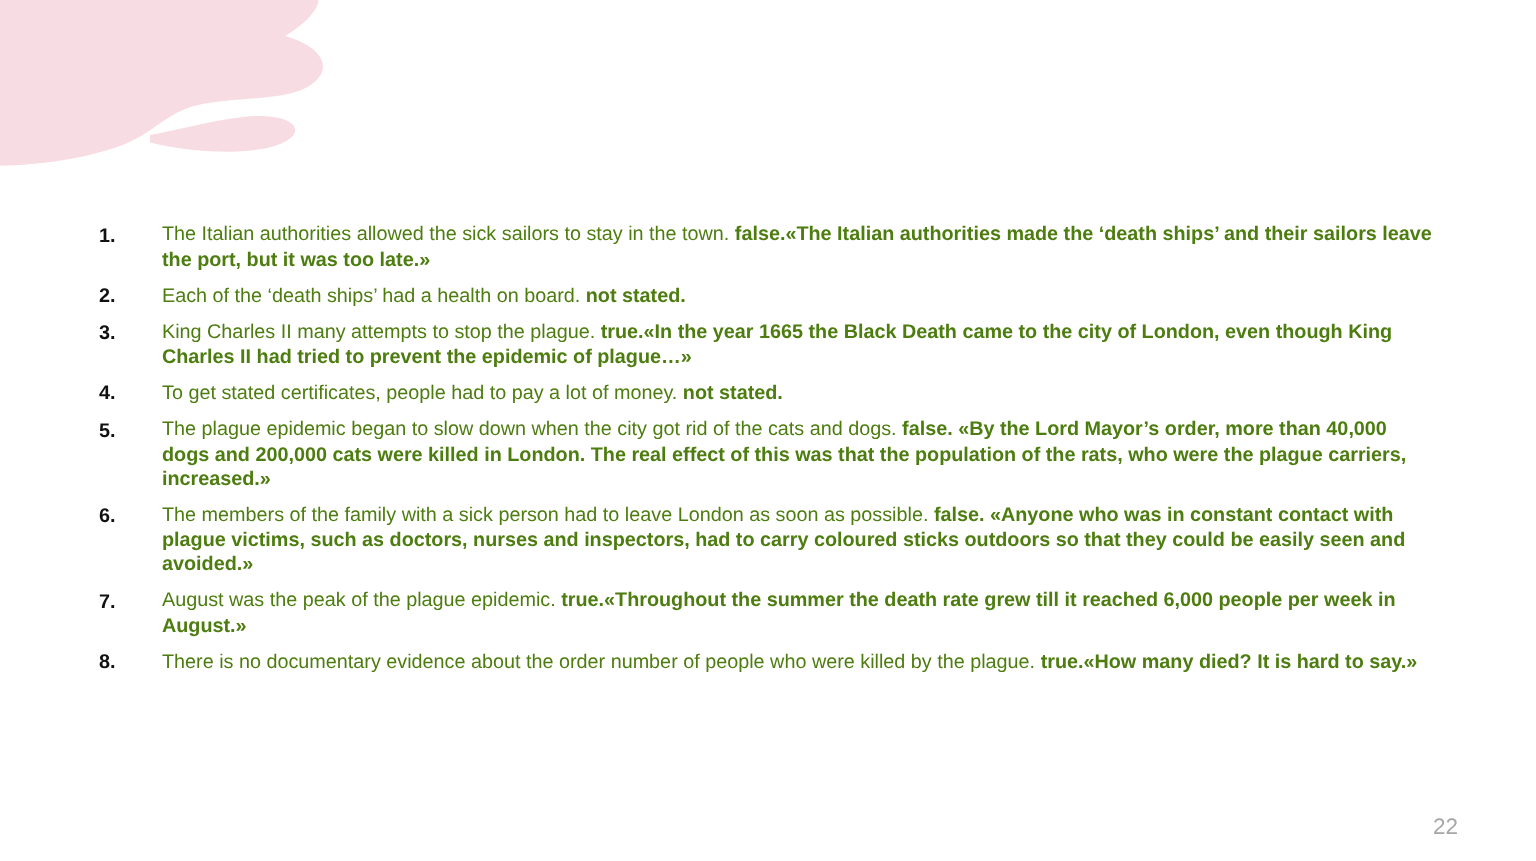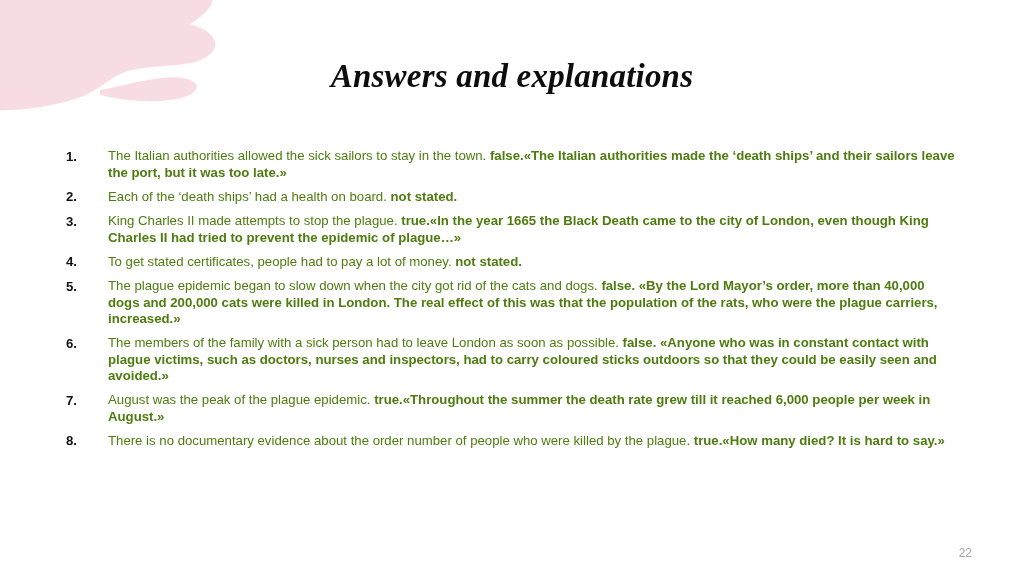--- a/index.html
+++ b/index.html
@@ -71,51 +71,50 @@
   .answer-text .q {
     font-weight: normal;
   }
   .answer-text .a {
     font-weight: bold;
   }
   .page-number {
     position: absolute;
     right: 52px;
     bottom: 14px;
-    font-size: 12px;
+    font-size: 15px;
     color: #a6a6a6;
   }
 </style>
 </head>
 <body>
 
 <div class="slide">
 
   <svg class="brush" viewBox="0 0 250 130" xmlns="http://www.w3.org/2000/svg">
     <path d="M0,0 L228,0 C236,8 222,22 208,30 C230,36 242,50 226,62 C210,74 176,70 150,76 C128,81 120,96 96,104 C70,113 34,118 0,116 Z" fill="#f7dde3"></path>
     <path d="M118,96 C140,92 160,86 180,84 C196,82 210,84 214,90 C218,97 206,104 188,106 C166,109 138,106 118,101 Z" fill="#f7dde3"></path>
   </svg>
 
-  <div class="slide-title">Answers and explanations</div>
 
   <div class="answers">
 
     <div class="answer-row">
       <div class="answer-num">1.</div>
       <div class="answer-text"><span class="q">The Italian authorities allowed the sick sailors to stay in the town. </span><span class="a">false.«The Italian authorities made the ‘death ships’ and their sailors leave the port, but it was too late.»</span></div>
     </div>
 
     <div class="answer-row">
       <div class="answer-num">2.</div>
       <div class="answer-text"><span class="q">Each of the ‘death ships’ had a health on board. </span><span class="a">not stated.</span></div>
     </div>
 
     <div class="answer-row">
       <div class="answer-num">3.</div>
-      <div class="answer-text"><span class="q">King Charles II made attempts to stop the plague. </span><span class="a">true.«In the year 1665 the Black Death came to the city of London, even though King Charles II had tried to prevent the epidemic of plague…»</span></div>
+      <div class="answer-text"><span class="q">King Charles II many attempts to stop the plague. </span><span class="a">true.«In the year 1665 the Black Death came to the city of London, even though King Charles II had tried to prevent the epidemic of plague…»</span></div>
     </div>
 
     <div class="answer-row">
       <div class="answer-num">4.</div>
       <div class="answer-text"><span class="q">To get stated certificates, people had to pay a lot of money. </span><span class="a">not stated.</span></div>
     </div>
 
     <div class="answer-row">
       <div class="answer-num">5.</div>
       <div class="answer-text"><span class="q">The plague epidemic began to slow down when the city got rid of the cats and dogs.  </span><span class="a">false. «By the Lord Mayor’s order, more than 40,000 dogs and 200,000 cats were killed in London. The real effect of this was that the population of the rats, who were the plague carriers, increased.»</span></div>

